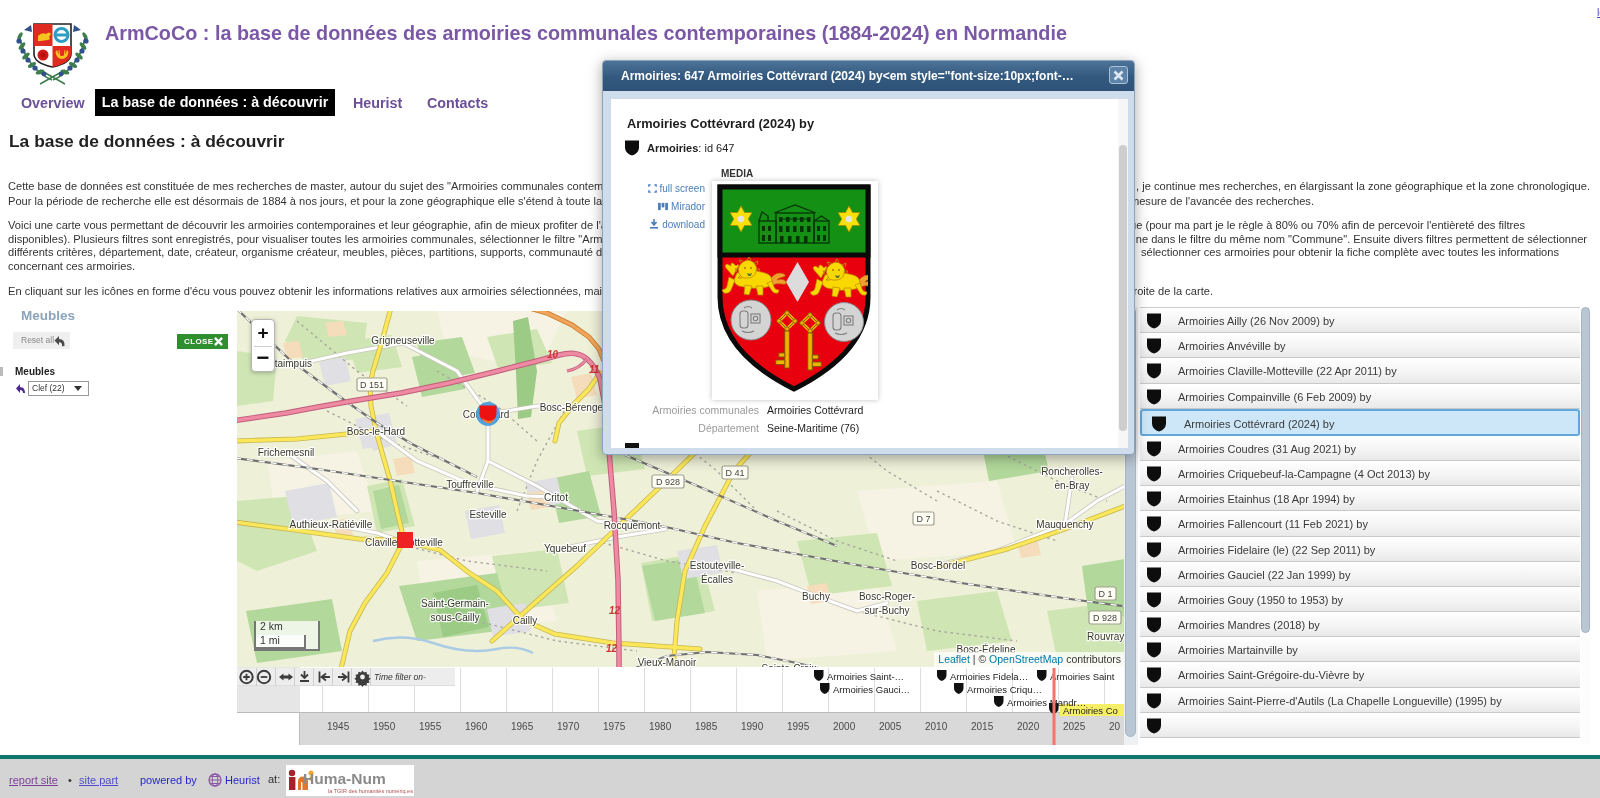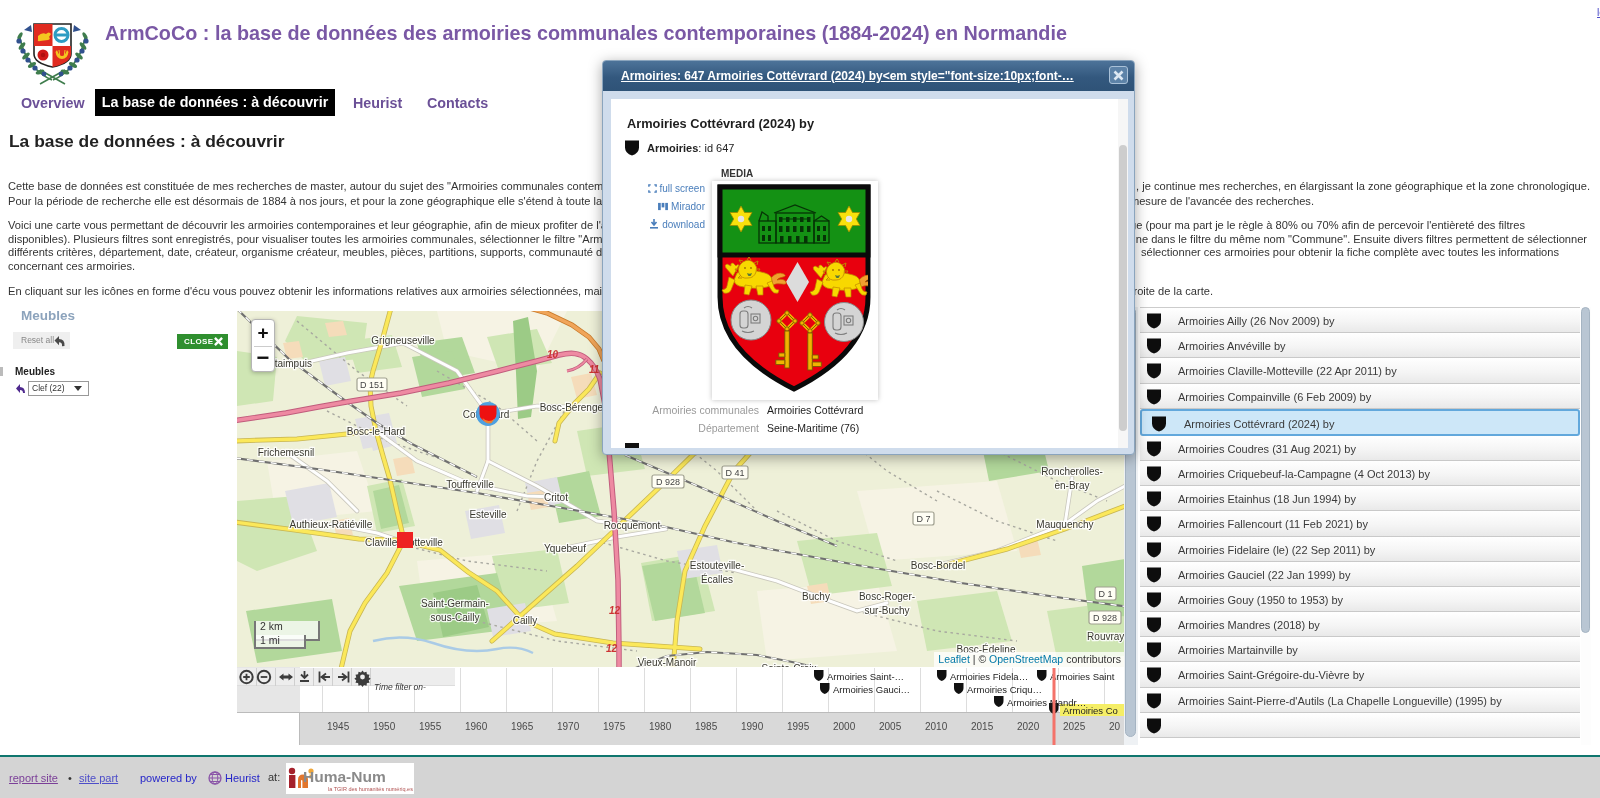--- a/index.html
+++ b/index.html
@@ -344,21 +344,21 @@
   <path d="M242.5,94.5 h17 v8 q0,7 -8.5,9 q-8.5,-2 -8.5,-9 z" fill="#ee1111"></path>
   <path d="M245.5,107 q5.5,5.5 12,1 l-3,4 q-6.5,2 -9,-5 z" fill="#f08030"></path>
 </svg>
 
 <div style="position:absolute;left:14px;top:8px;width:24px;height:53px;background:#fff;border:1px solid #b5b5b5;border-radius:4px;box-shadow:0 1px 4px rgba(0,0,0,0.25);">
   <div style="position:absolute;left:0;top:0;width:22px;height:26px;text-align:center;font-size:19px;font-weight:bold;color:#111;line-height:26px;">+</div>
   <div style="position:absolute;left:2px;top:26px;width:18px;height:1px;background:#ccc;"></div>
   <div style="position:absolute;left:0;top:26px;width:22px;height:25px;text-align:center;font-size:22px;font-weight:bold;color:#111;line-height:23px;">−</div>
 </div>
 
-<div style="position:absolute;left:17px;top:310px;width:66px;height:20px;background:rgba(255,255,255,0.75);border:2px solid #777;border-top:none;font-size:10.5px;color:#333;line-height:11px;padding-left:4px;">2 km</div>
+<div style="position:absolute;left:17px;top:310px;width:66px;height:30px;background:rgba(255,255,255,0.75);border:2px solid #777;border-top:none;font-size:10.5px;color:#333;line-height:11px;padding-left:4px;">2 km</div>
 <div style="position:absolute;left:17px;top:324px;width:52px;height:14px;background:rgba(255,255,255,0.75);border:2px solid #777;border-top:none;font-size:10.5px;color:#333;line-height:11px;padding-left:4px;">1 mi</div>
 
 <div style="position:absolute;right:0px;top:341px;height:15px;background:rgba(255,255,255,0.75);font-size:10.5px;color:#333;line-height:15px;padding:0 4px;white-space:nowrap;"><span style="color:#0078a8;">Leaflet</span> | © <span style="color:#0078a8;">OpenStreetMap</span> contributors</div>
 </div>
 
 <div class="abs" id="timeline" style="left:237px;top:667px;width:888px;height:78px;background:#fff;overflow:hidden;font-family:'Liberation Sans',sans-serif;">
 
   <div style="position:absolute;left:63px;top:45px;width:825px;height:33px;background:#d9d9d9;border-top:1px solid #bbb;"></div>
 
   <div style="position:absolute;left:0;top:0;width:63px;height:45px;background:#e6e6e6;"></div>
@@ -426,21 +426,21 @@
       <path d="M42,10 l4.5,-3.5 v2 h5 v-2 l4.5,3.5 l-4.5,3.5 v-2 h-5 v2 z"></path>
       <path d="M67.5,4 v6.5 M64,7.5 l3.5,3.5 l3.5,-3.5 M63,14 h9" stroke="#3c3c3c" stroke-width="1.8" fill="none"></path>
       <path d="M82.5,4.5 v11 M93,10 l-7.5,0 M89,6.5 l-4.5,3.5 l4.5,3.5" stroke="#3c3c3c" stroke-width="1.8" fill="none"></path>
       <path d="M111.5,4.5 v11 M101,10 l7.5,0 M105,6.5 l4.5,3.5 l-4.5,3.5" stroke="#3c3c3c" stroke-width="1.8" fill="none"></path>
       <g transform="translate(119,3.5)">
           <path d="M6.5,0 l1.5,2 2.5,-0.8 0.4,2.6 2.6,0.4 -0.8,2.5 2,1.5 -2,1.5 0.8,2.5 -2.6,0.4 -0.4,2.6 -2.5,-0.8 -1.5,2 -1.5,-2 -2.5,0.8 -0.4,-2.6 -2.6,-0.4 0.8,-2.5 -2,-1.5 2,-1.5 -0.8,-2.5 2.6,-0.4 0.4,-2.6 2.5,0.8 z" fill="#3c3c3c"></path>
           <circle cx="6.5" cy="6.5" r="2.4" fill="#ededed"></circle>
         </g>
     </g>
   </svg>
-  <div style="position:absolute;left:137px;top:5px;font-size:8.5px;font-style:italic;color:#333;margin-top:10px;">Time filter on-</div>
+  <div style="position:absolute;left:137px;top:5px;font-size:8.5px;font-style:italic;color:#333;">Time filter on-</div>
 
   <svg width="888" height="78" style="position:absolute;left:0;top:0;">
     <defs>
       <path id="sh" d="M0,0 h9.5 v5 q0,4 -4.75,6 q-4.75,-2 -4.75,-6 z"></path>
     </defs>
     <rect x="823" y="37" width="65" height="12" fill="#f5ee66"></rect>
     <g fill="#111">
       <use href="#sh" x="577" y="3"></use>
         <use href="#sh" x="700" y="3"></use>
         <use href="#sh" x="800" y="3"></use>
@@ -514,21 +514,21 @@
   <div class="row">
       <svg width="14" height="16" viewBox="0 0 12 13">
         <use href="#shl"></use>
       </svg>
       <span>Armoiries Criquebeuf-la-Campagne (4 Oct 2013) by</span>
     </div>
   <div class="row">
       <svg width="14" height="16" viewBox="0 0 12 13">
         <use href="#shl"></use>
       </svg>
-      <span>Armoiries Etainhus (18 Jun 1994) by</span>
+      <span>Armoiries Etainhus (18 Apr 1994) by</span>
     </div>
   <div class="row">
       <svg width="14" height="16" viewBox="0 0 12 13">
         <use href="#shl"></use>
       </svg>
       <span>Armoiries Fallencourt (11 Feb 2021) by</span>
     </div>
   <div class="row">
       <svg width="14" height="16" viewBox="0 0 12 13">
         <use href="#shl"></use>
@@ -580,21 +580,21 @@
 <svg width="0" height="0" style="position:absolute;">
     <defs>
       <path id="shl" d="M0,0 h12 v6 q0,5 -6,7 q-6,-2 -6,-7 z" fill="#0d0d0d"></path>
     </defs>
   </svg>
 
 <div class="abs" style="left:1581px;top:307px;width:10px;height:438px;background:#fdfdfd;">
   <div style="position:absolute;left:0px;top:0;width:9px;height:326px;background:#b9c6d3;border-radius:5px;border:1px solid #a5b4c2;"></div>
 </div>
 
-<div class="abs" style="left:0;top:755px;width:1600px;height:43px;background:#d4d4d4;border-top:2px solid #0f766e;">
+<div class="abs" style="left:0;top:755px;width:1600px;height:43px;background:#d4d4d4;border-top:4px solid #0f766e;">
   <span style="position:absolute;left:9px;top:15px;font-size:11px;color:#7b3f98;text-decoration:underline;">report site</span>
   <span style="position:absolute;left:68px;top:15px;font-size:11px;color:#333;">•</span>
   <span style="position:absolute;left:79px;top:15px;font-size:11px;color:#4d4dc9;text-decoration:underline;">site part</span>
   <span style="position:absolute;left:140px;top:15px;font-size:11px;color:#2626c9;">powered by</span>
   <svg width="14" height="14" viewBox="0 0 14 14" style="position:absolute;left:208px;top:14px;">
       <circle cx="7" cy="7" r="6" fill="none" stroke="#8b55a8" stroke-width="1.3"></circle>
       <ellipse cx="7" cy="7" rx="2.8" ry="6" fill="none" stroke="#8b55a8" stroke-width="1"></ellipse>
       <path d="M1,7 h12 M2,3.5 h10 M2,10.5 h10" stroke="#8b55a8" stroke-width="1"></path>
     </svg>
   <span style="position:absolute;left:225px;top:15px;font-size:11px;color:#2626c9;">Heurist</span>
@@ -608,21 +608,21 @@
       <circle cx="23" cy="6" r="2.6" fill="#f0a73a"></circle>
     </svg>
     <span style="position:absolute;left:17px;top:5px;font-size:15.5px;font-weight:bold;color:#8a8a8a;">Huma-Num</span>
     <span style="position:absolute;left:42px;top:23px;font-size:5.5px;color:#b05050;">la TGIR des humanités numériq.es</span>
   </div>
 </div>
 
 <div class="abs" id="modal" style="left:602px;top:60px;width:533px;height:395px;background:#cfdcec;border:1px solid #8aa4bd;border-radius:4px;box-shadow:0 3px 14px rgba(0,0,0,0.35);">
 
   <div style="position:absolute;left:0;top:0;width:531px;height:30px;background:linear-gradient(#4d7399,#33587e 55%,#2f5377);border-radius:3px 3px 0 0;">
-    <span style="position:absolute;left:18px;top:8px;font-size:12px;font-weight:bold;color:#fff;white-space:nowrap;text-decoration:underline;">Armoiries: 647 Armoiries Cottévrard (2024) by&lt;em style="font-size:10px;font-…</span>
+    <span style="position:absolute;left:18px;top:8px;font-size:12px;font-weight:bold;color:#fff;white-space:nowrap;">Armoiries: 647 Armoiries Cottévrard (2024) by&lt;em style="font-size:10px;font-…</span>
     <div style="position:absolute;right:6px;top:5px;width:19px;height:18px;background:#5d83a8;border:1px solid #a9c1d8;border-radius:3px;">
       <svg width="11" height="11" viewBox="0 0 11 11" style="position:absolute;left:3px;top:3px;">
           <path d="M1.5,1.5 L9.5,9.5 M9.5,1.5 L1.5,9.5" stroke="#dde8f2" stroke-width="2.6"></path>
         </svg>
     </div>
   </div>
 
   <div style="position:absolute;left:8px;top:38px;width:517px;height:349px;background:#fff;overflow:hidden;">
 
     <div style="position:absolute;left:16px;top:17px;font-size:12.8px;font-weight:bold;color:#1d1d1d;">Armoiries Cottévrard (2024) by</div>

